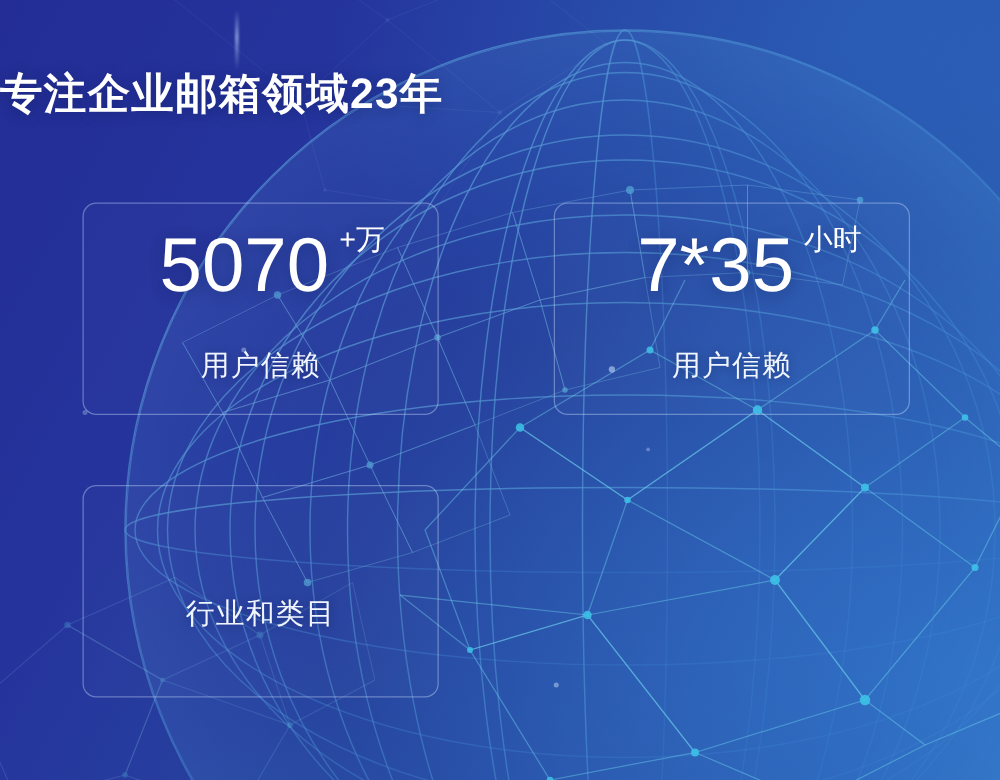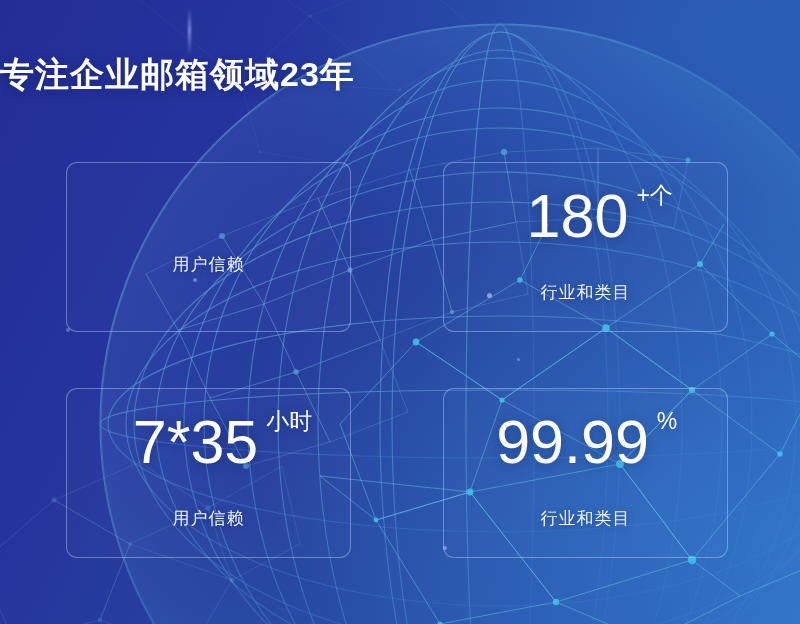--- a/index.html
+++ b/index.html
@@ -74,21 +74,21 @@
     left:100%; top:-2px;
     margin-left:8px;
     font-size:23px;
     font-weight:400;
     line-height:1;
     letter-spacing:0px;
     color:#ffffff;
   }
   .card-label {
     margin-top:34px;
-    font-size:17px;
+    font-size:23px;
     font-weight:400;
     letter-spacing:1px;
     color:#f0f5ff;
     text-shadow:0 1px 7px rgba(8,18,62,.34);
   }
   
   .card.v-wide .card-value { margin-left:-26px; }
   .card.v-narrow .card-value { margin-left:-16px; }
 </style>
 </head>
@@ -232,41 +232,34 @@
     <span class="spark" style="left:443px; top:546px; width:4px; height:4px; opacity:.45;"></span>
     <span class="spark" style="left:517px; top:358px; width:3px; height:3px; opacity:.35;"></span>
     <span class="spark" style="left:66px;  top:328px; width:4px; height:4px; opacity:.30;"></span>
   </div>
 
   <h1 class="title">专注企业邮箱领域23年</h1>
 
   <div class="grid">
 
     <div class="card v-wide">
+      <div class="card-value">
+        <span>5070</span>
+        <span class="sup">+万</span>
+      </div>
       <div class="card-label">用户信赖</div>
     </div>
 
-    <div class="card v-narrow">
-      <div class="card-value">
-        <span>180</span>
-        <span class="sup">+个</span>
-      </div>
-      <div class="card-label">行业和类目</div>
-    </div>
 
     <div class="card v-wide">
       <div class="card-value">
         <span>7*35</span>
         <span class="sup">小时</span>
       </div>
       <div class="card-label">用户信赖</div>
     </div>
 
     <div class="card v-wide">
-      <div class="card-value">
-        <span>99.99</span>
-        <span class="sup">%</span>
-      </div>
       <div class="card-label">行业和类目</div>
     </div>
 
   </div>
 </div>
 
 </body></html>

